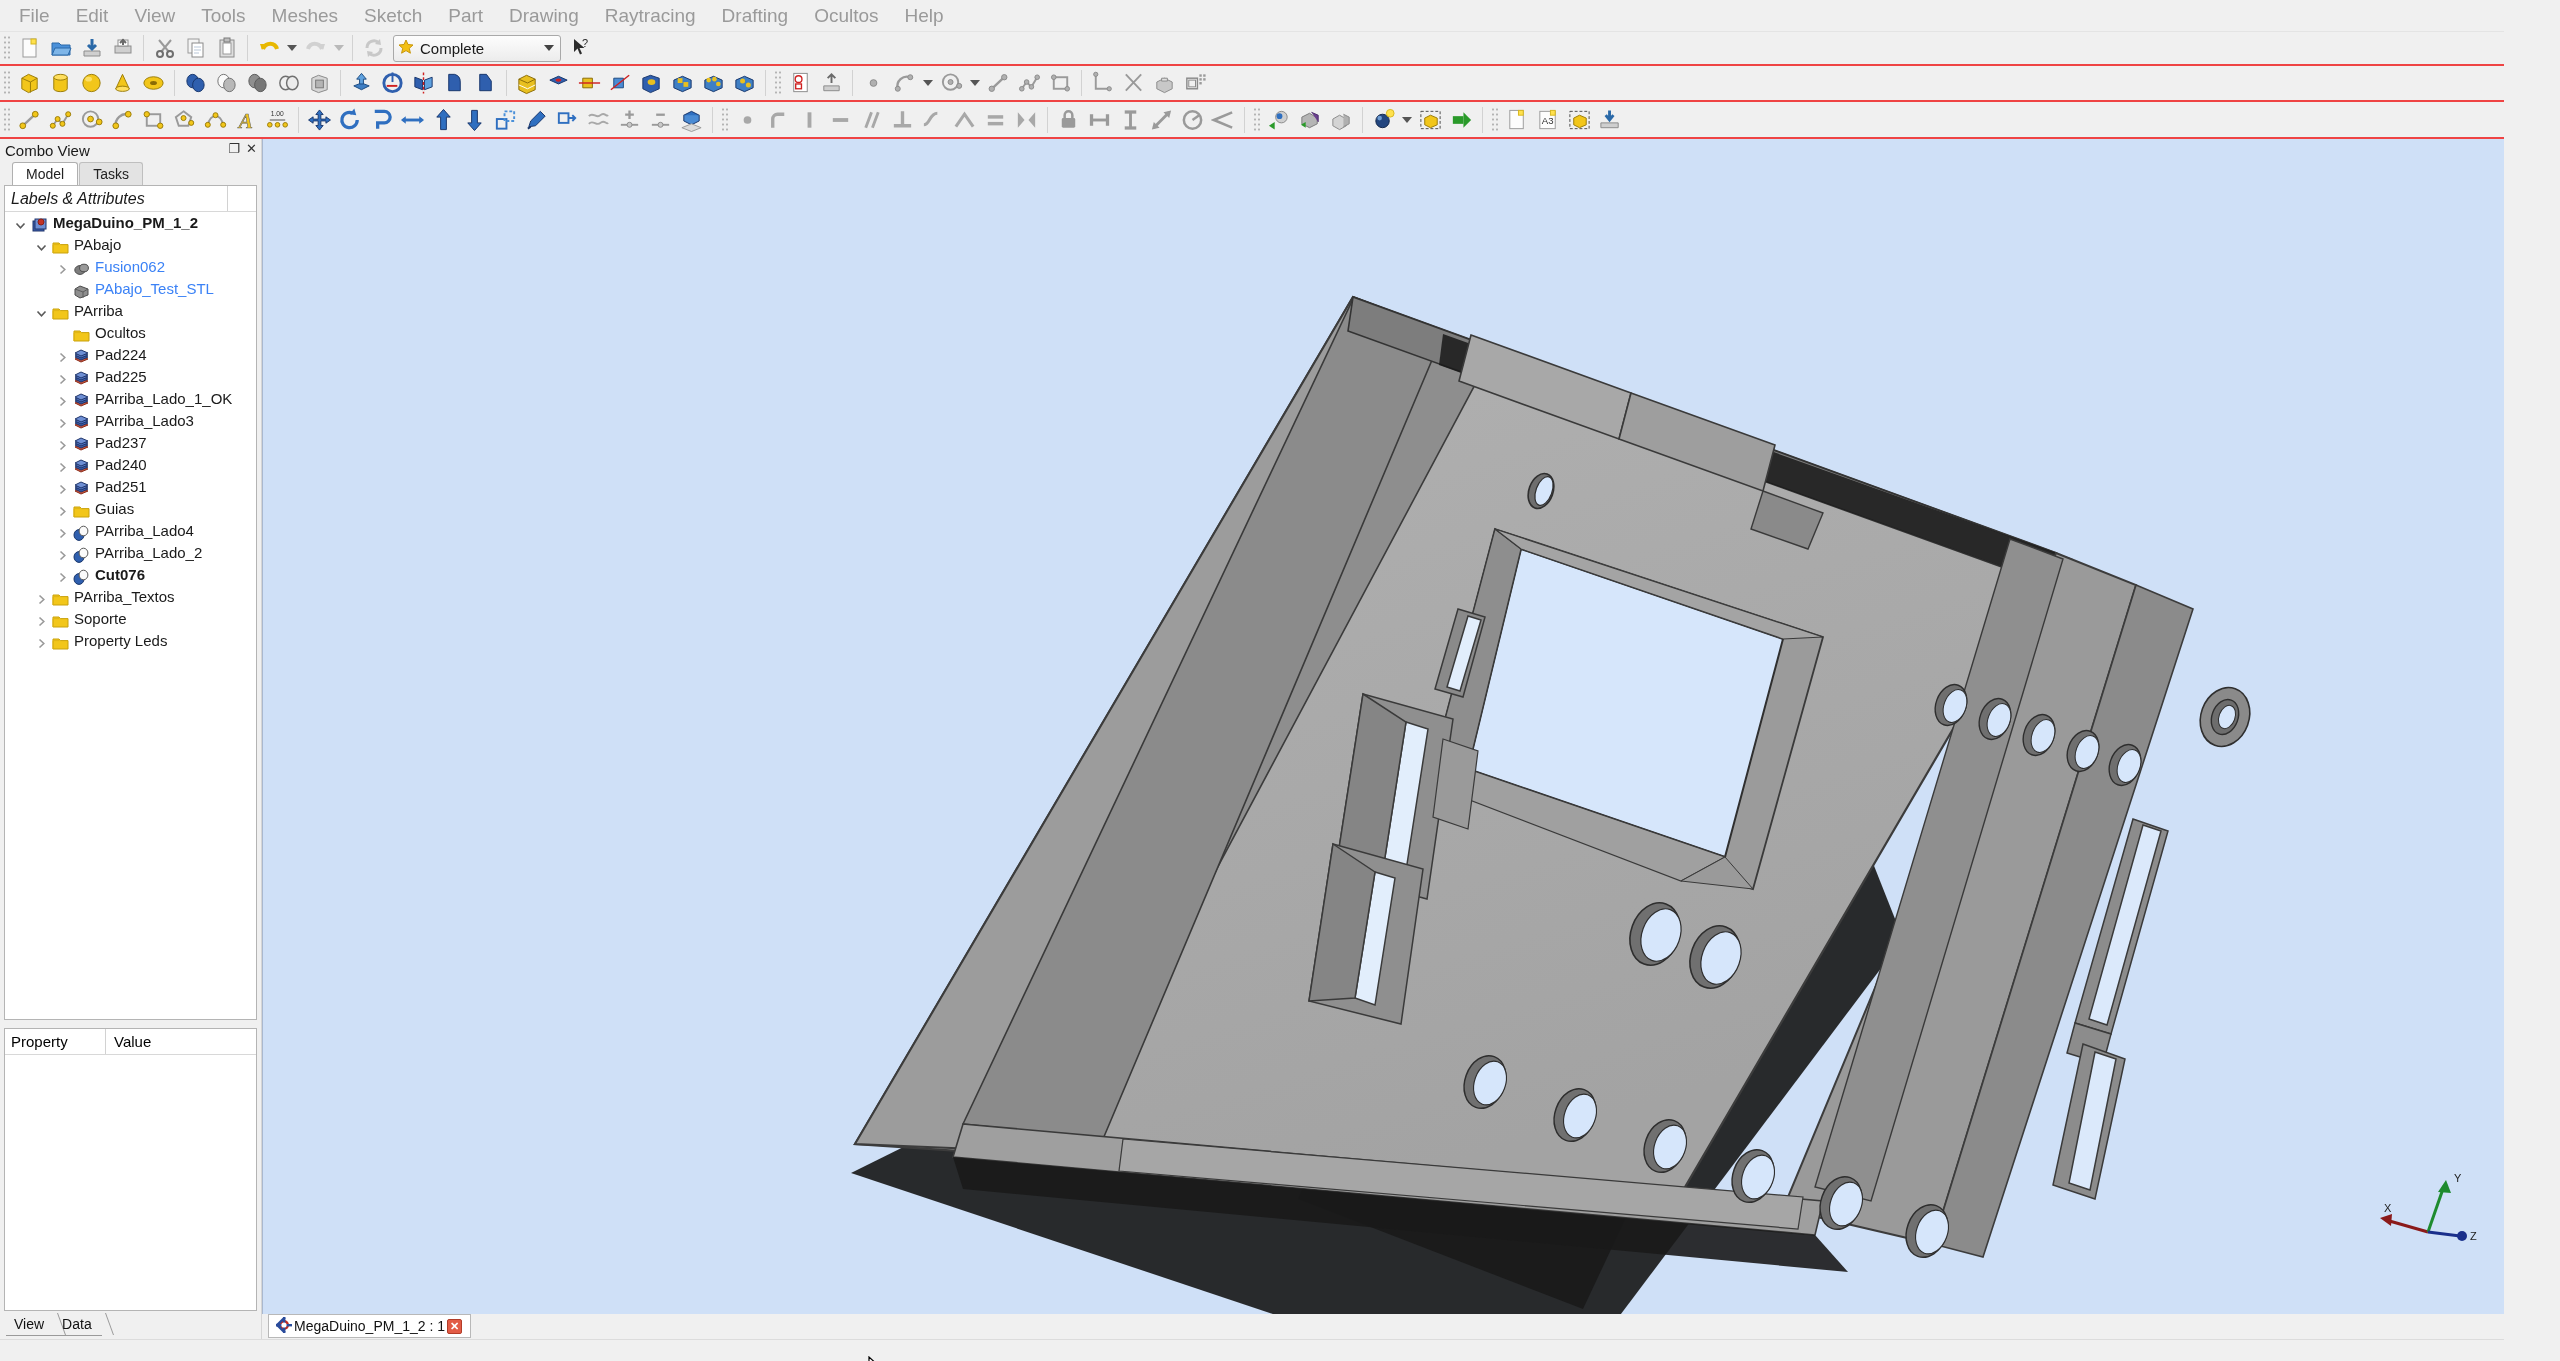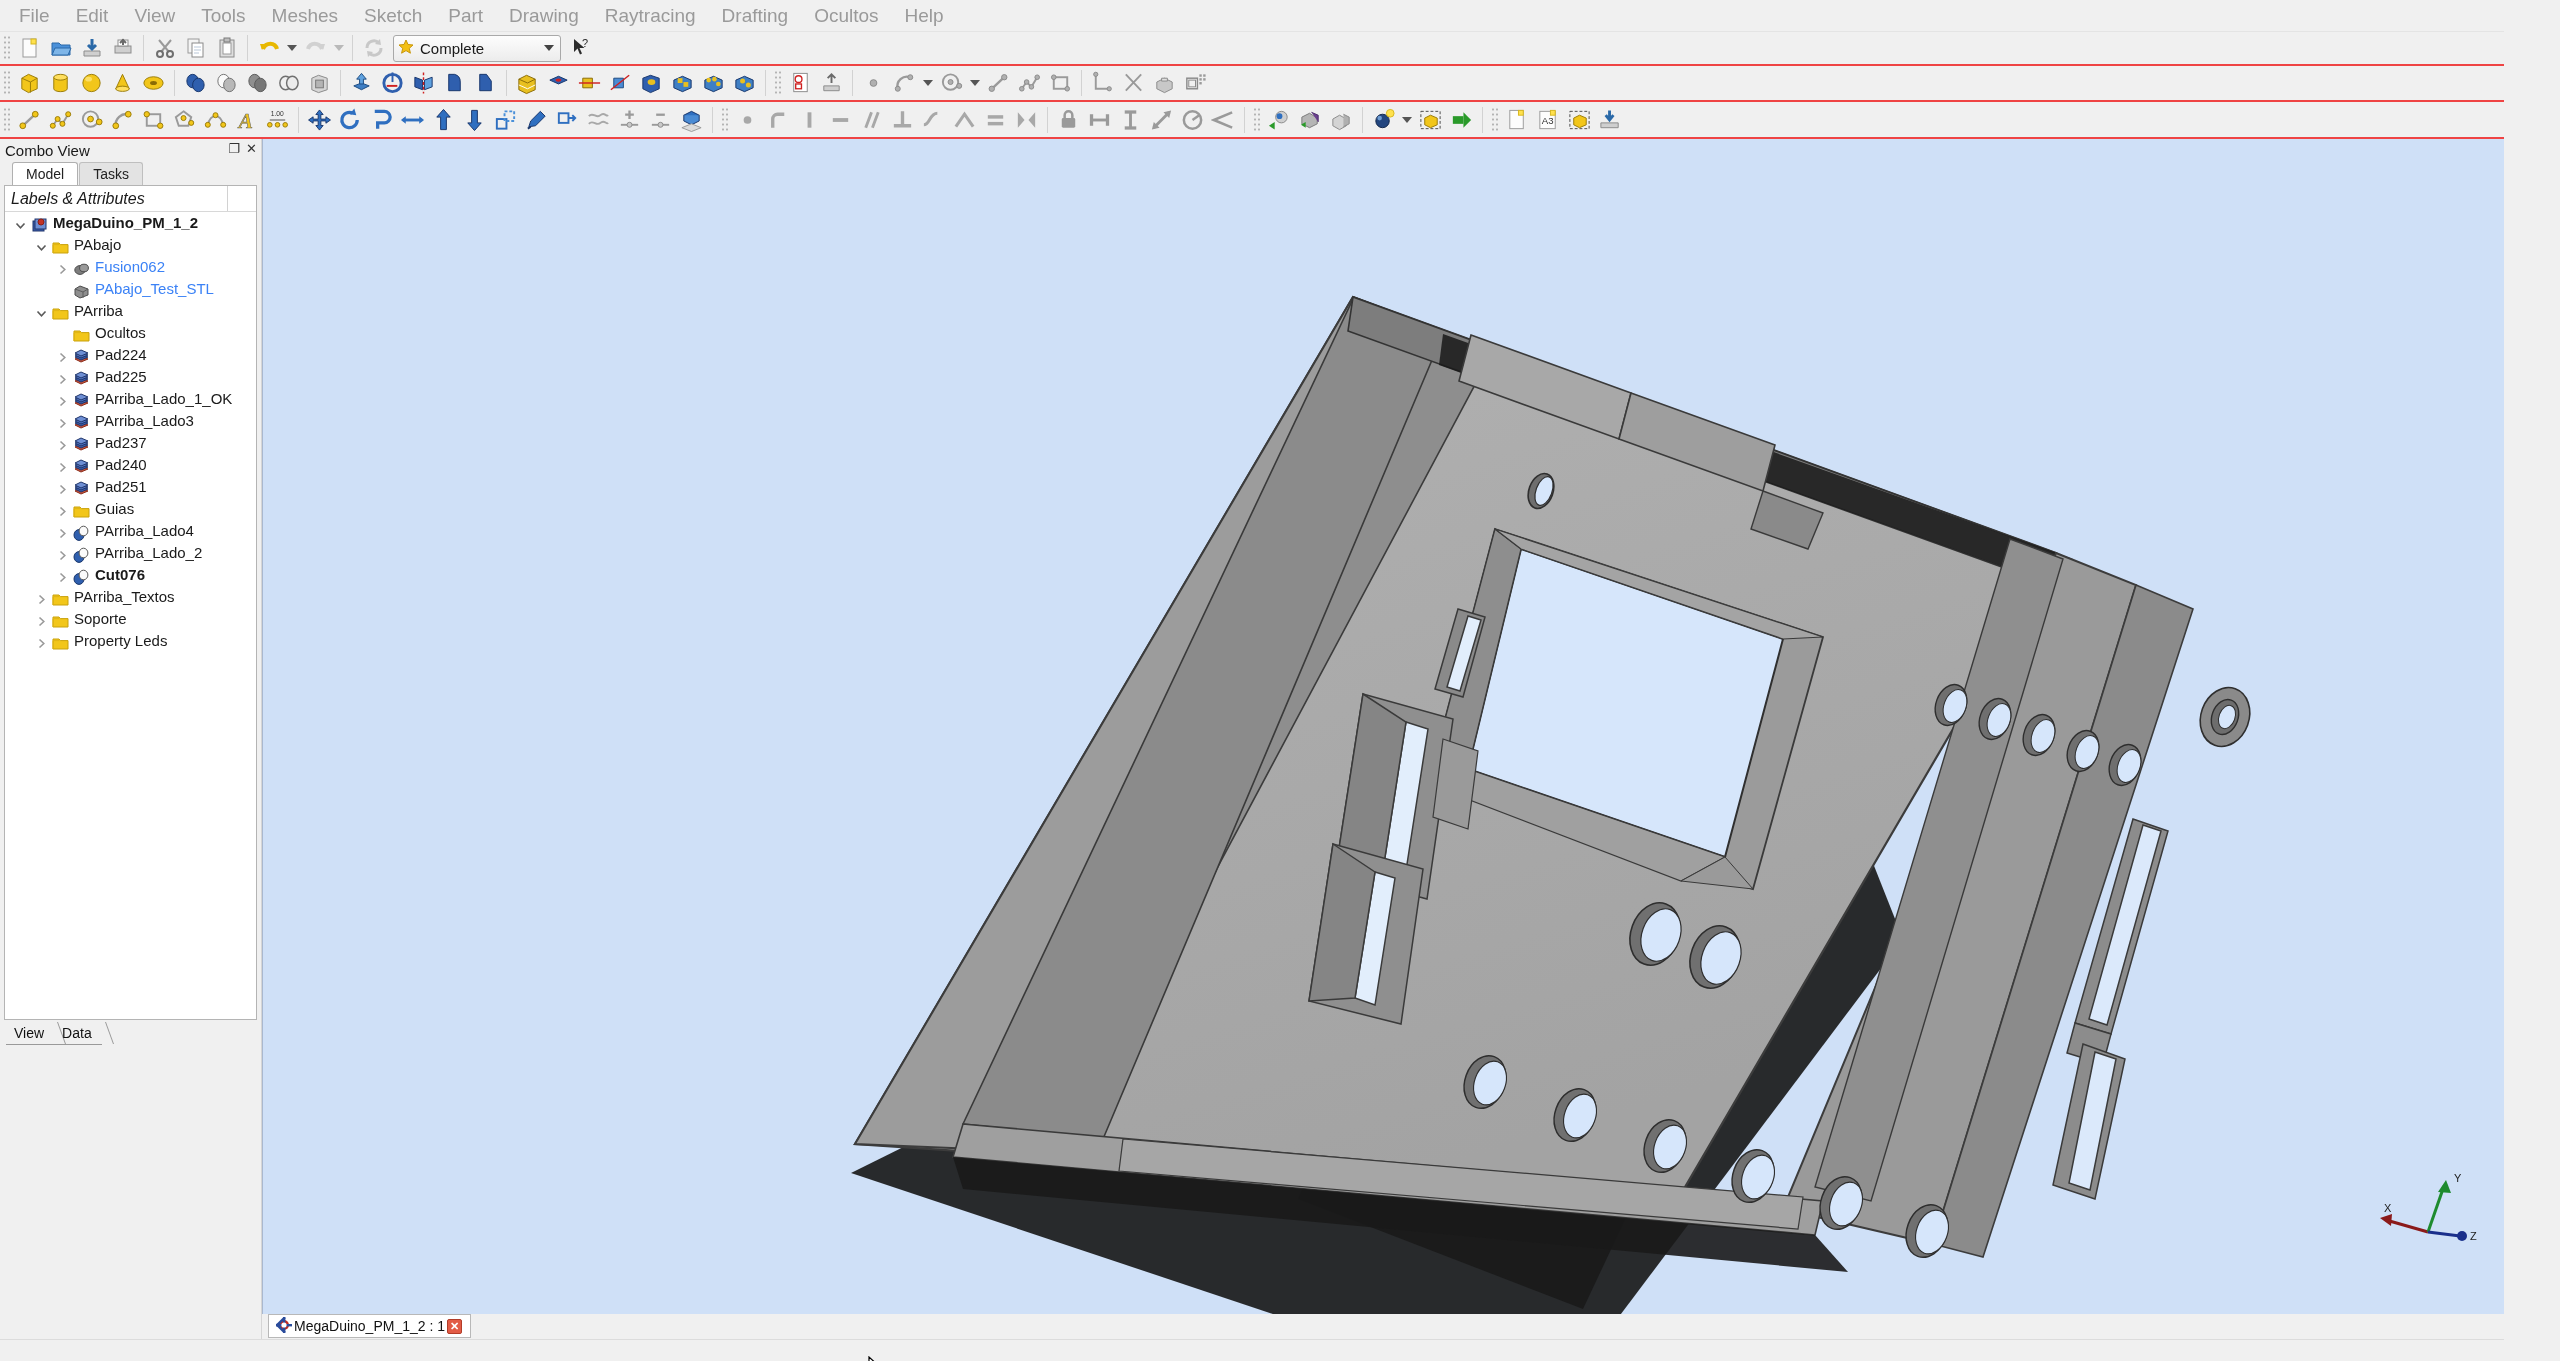--- a/index.html
+++ b/index.html
@@ -1220,20 +1220,28 @@
                 <svg width="17" height="17" viewBox="0 0 17 17">
                   <path d="M1 4h6l1.4 1.6H16V14H1z" fill="#f2c61a" stroke="#c9a20d"></path>
                   <path d="M1 14V5.6h6.2" fill="none" stroke="#e0b415"></path>
                 </svg>
               </div>
               <div class="tlabel">Property Leds</div>
             </div>
           </div>
       </div>
 
+      <div class="prop-panel">
+        <div class="prop-header">
+          <div class="pc1">Property</div>
+          <div class="pdiv"></div>
+          <div class="pc2">Value</div>
+        </div>
+        <div class="prop-body"></div>
+      </div>
 
       <div class="viewdata-tabs" id="vdtabs">
           <div class="vtab">View</div>
           <div class="vtab">Data</div>
         </div>
     </div>
 
     <div class="view-area">
       <div class="mdi">
         <div class="mdi-inner"></div>

